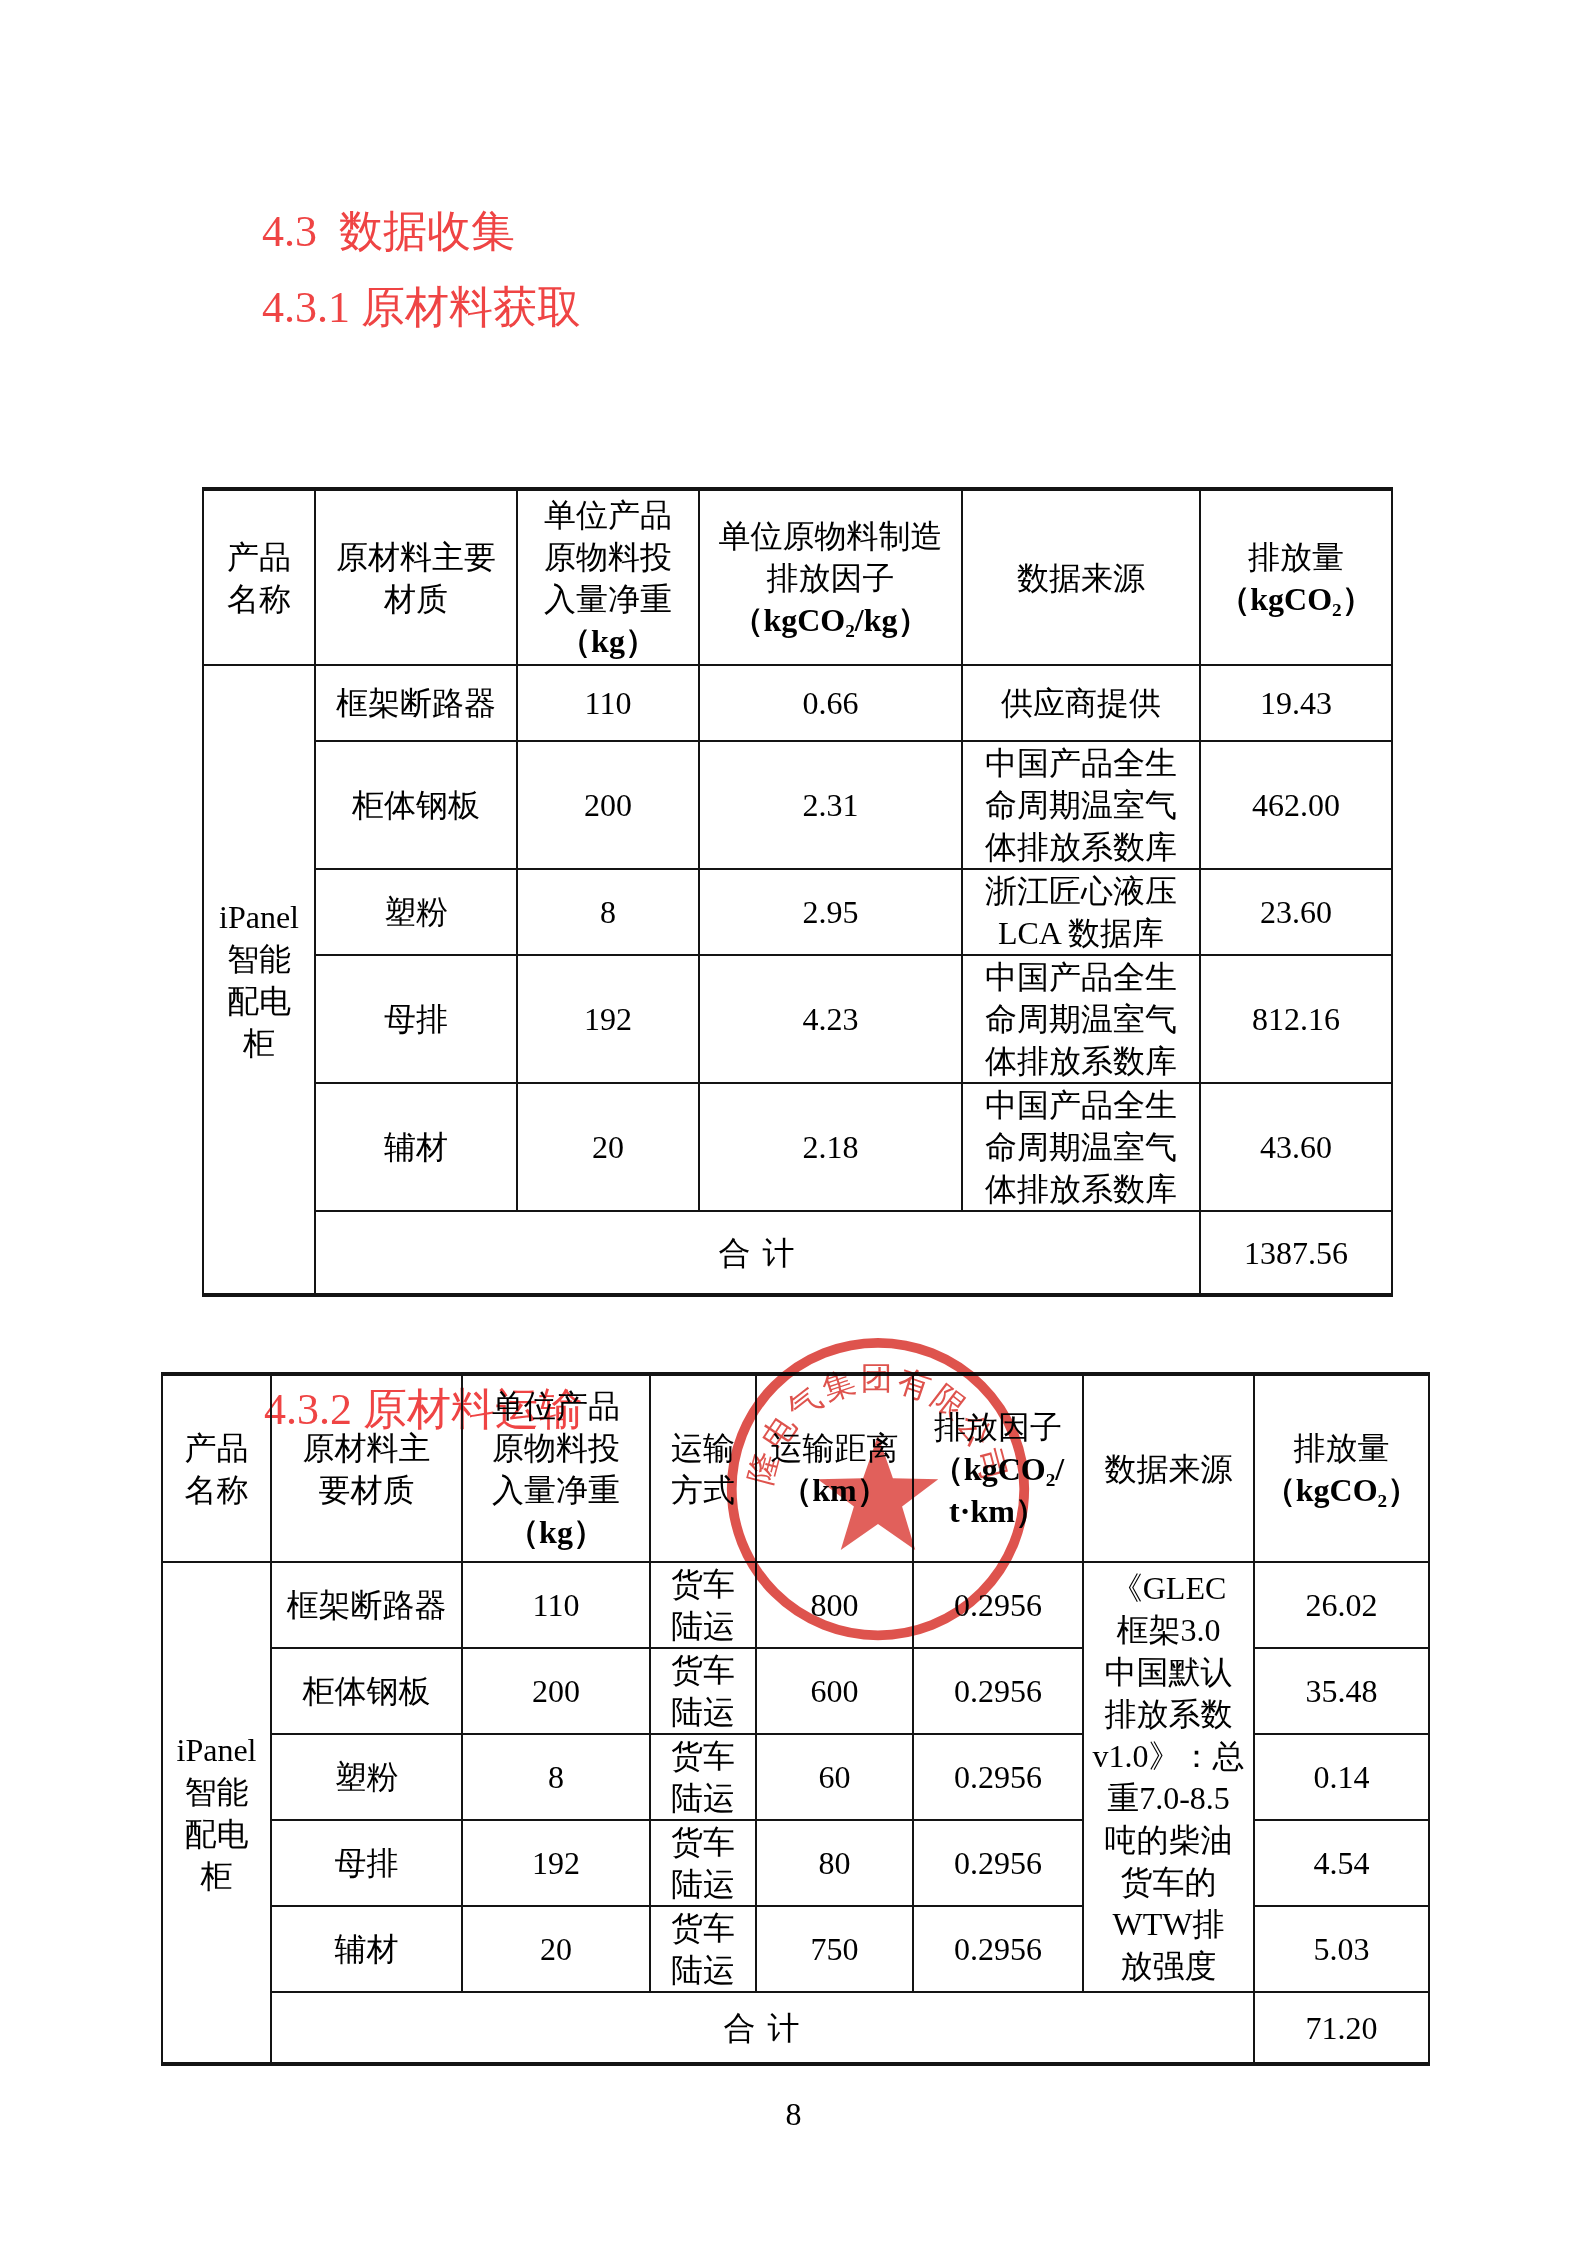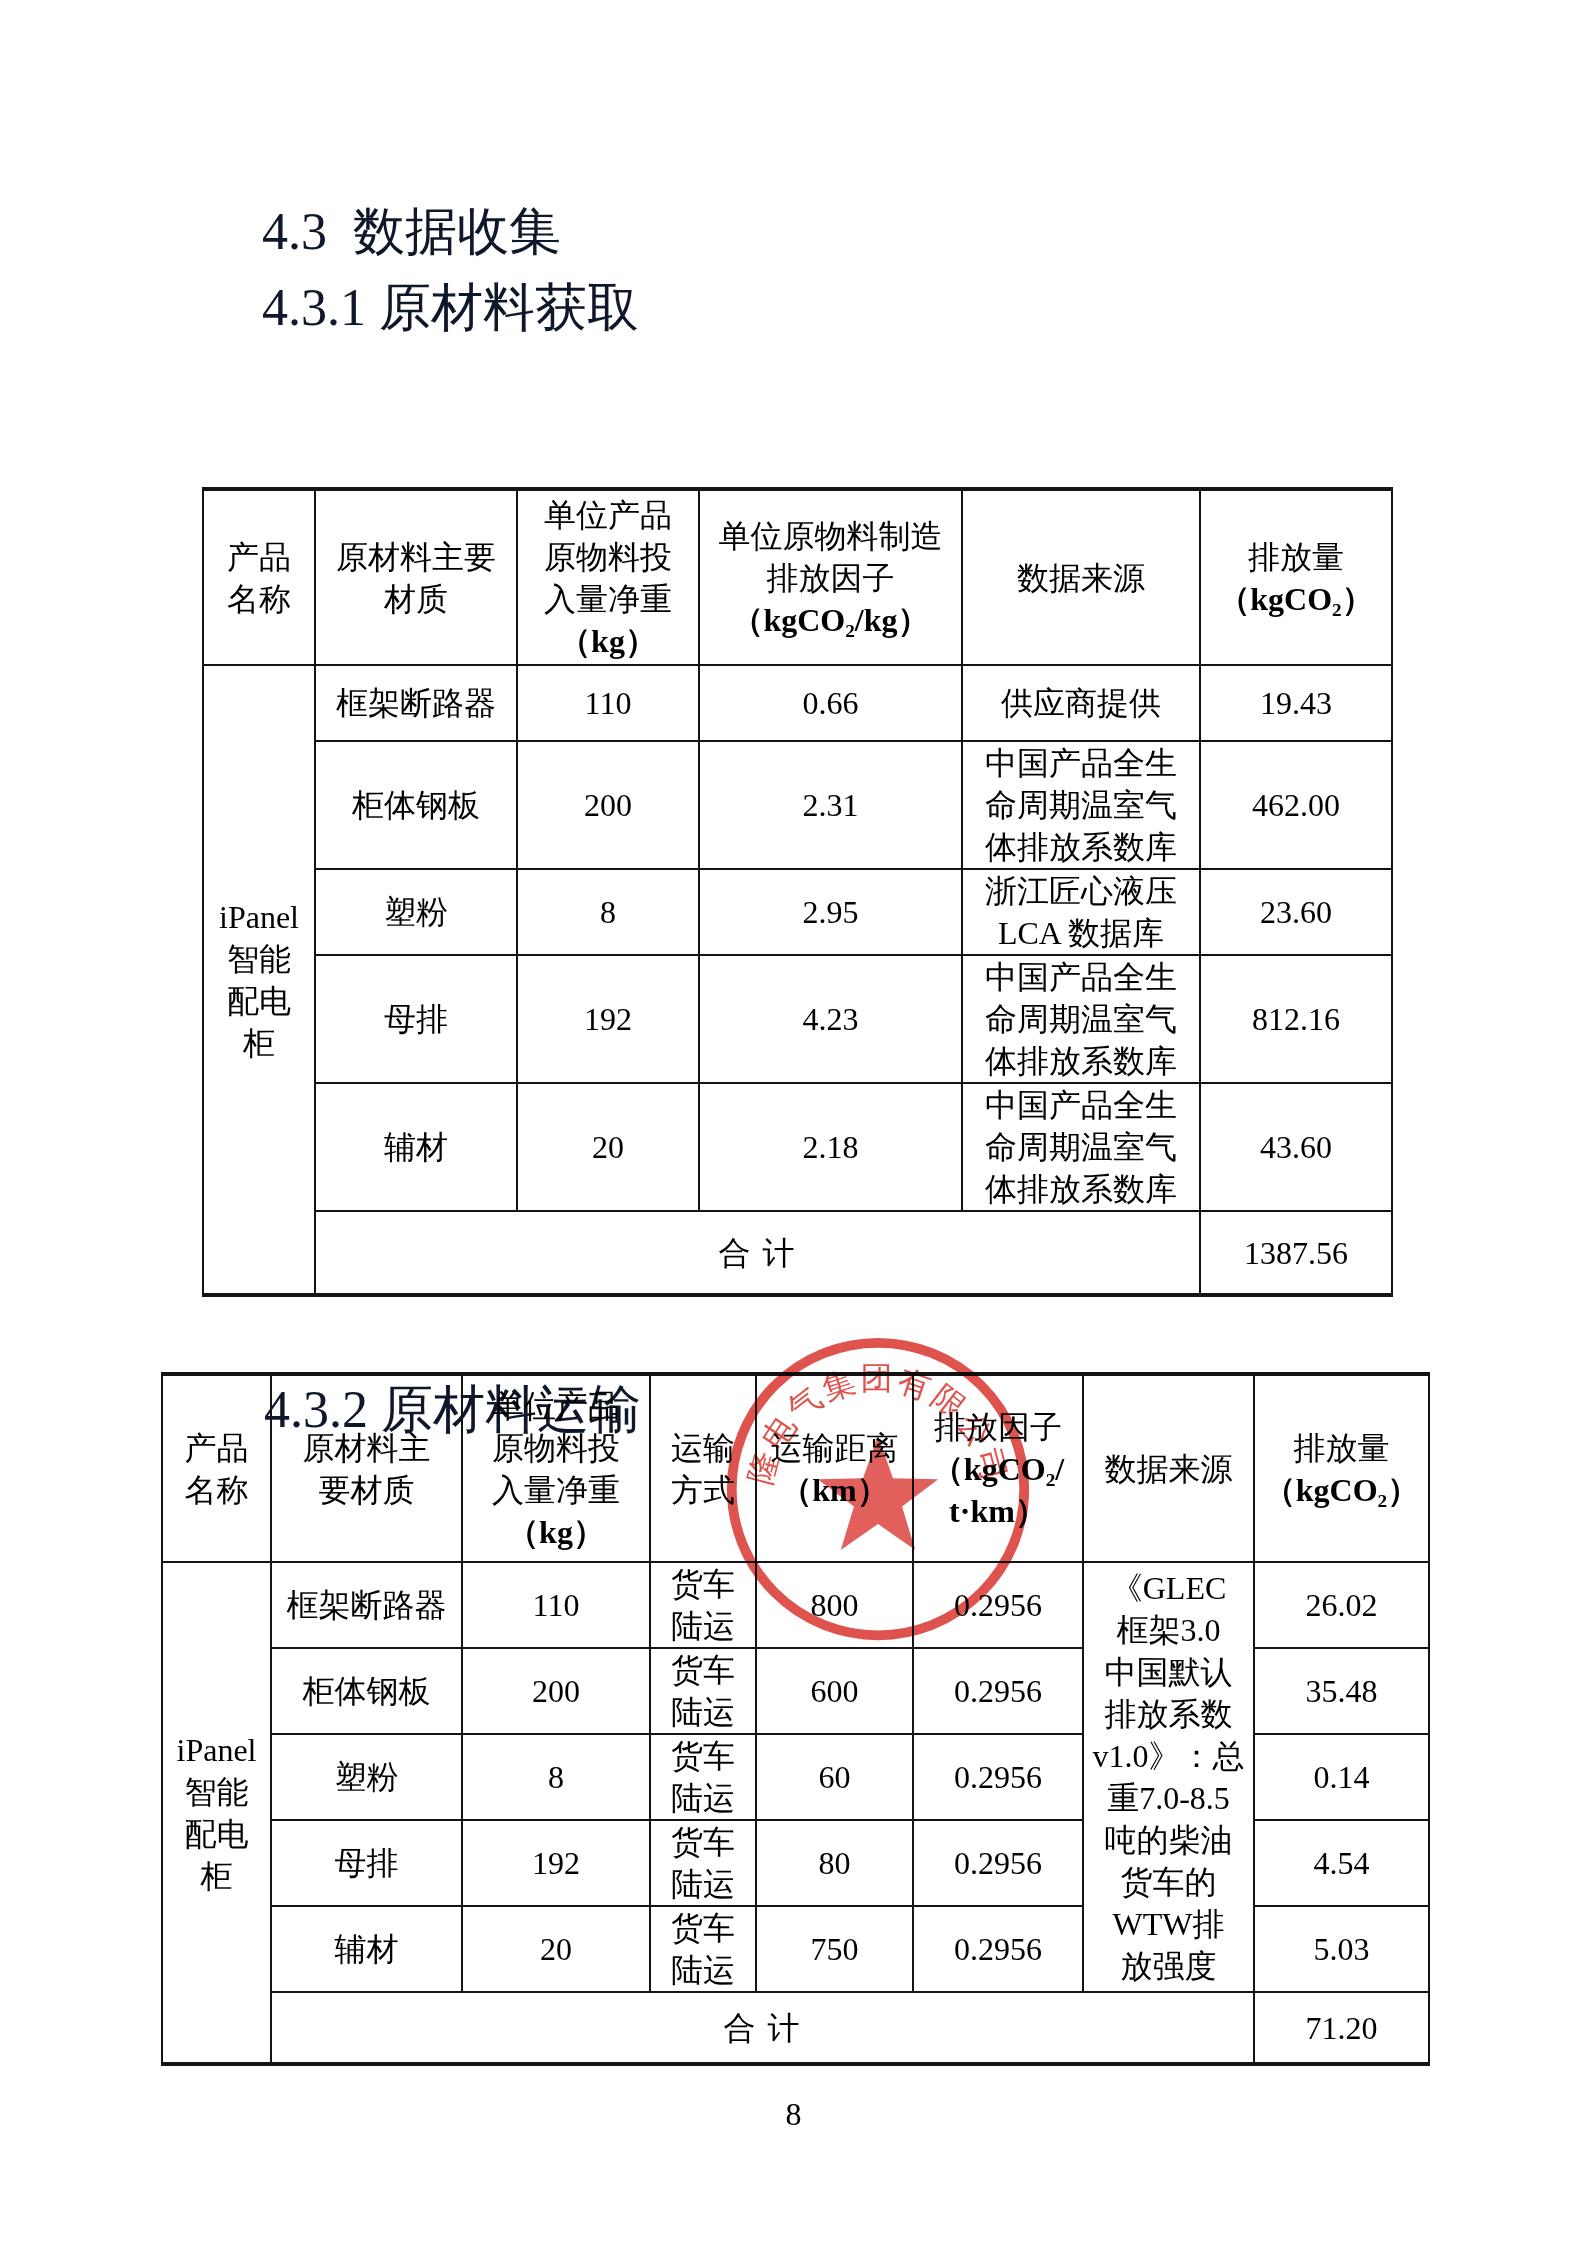--- a/index.html
+++ b/index.html
@@ -6,22 +6,22 @@
   .page{
     position:relative;
     width:1587px;height:2245px;
     background:#ffffff;
     font-family:"Liberation Serif","DejaVu Serif",serif;
     color:#000;
     overflow:hidden;
   }
   .abs{position:absolute;}
   .heading{
-    font-size:52px;line-height:44px;white-space:pre;
-    color:#0f172a;
+    font-size:44px;line-height:44px;white-space:pre;
+    color:#ef4444;
   }
   .para{
     font-size:38px;line-height:75px;white-space:pre-line;
     text-indent:72px;width:1270px;
   }
   table.doc-table{
     border-collapse:collapse;table-layout:fixed;
     position:absolute;background:transparent;
   }
   table.doc-table th,table.doc-table td{

